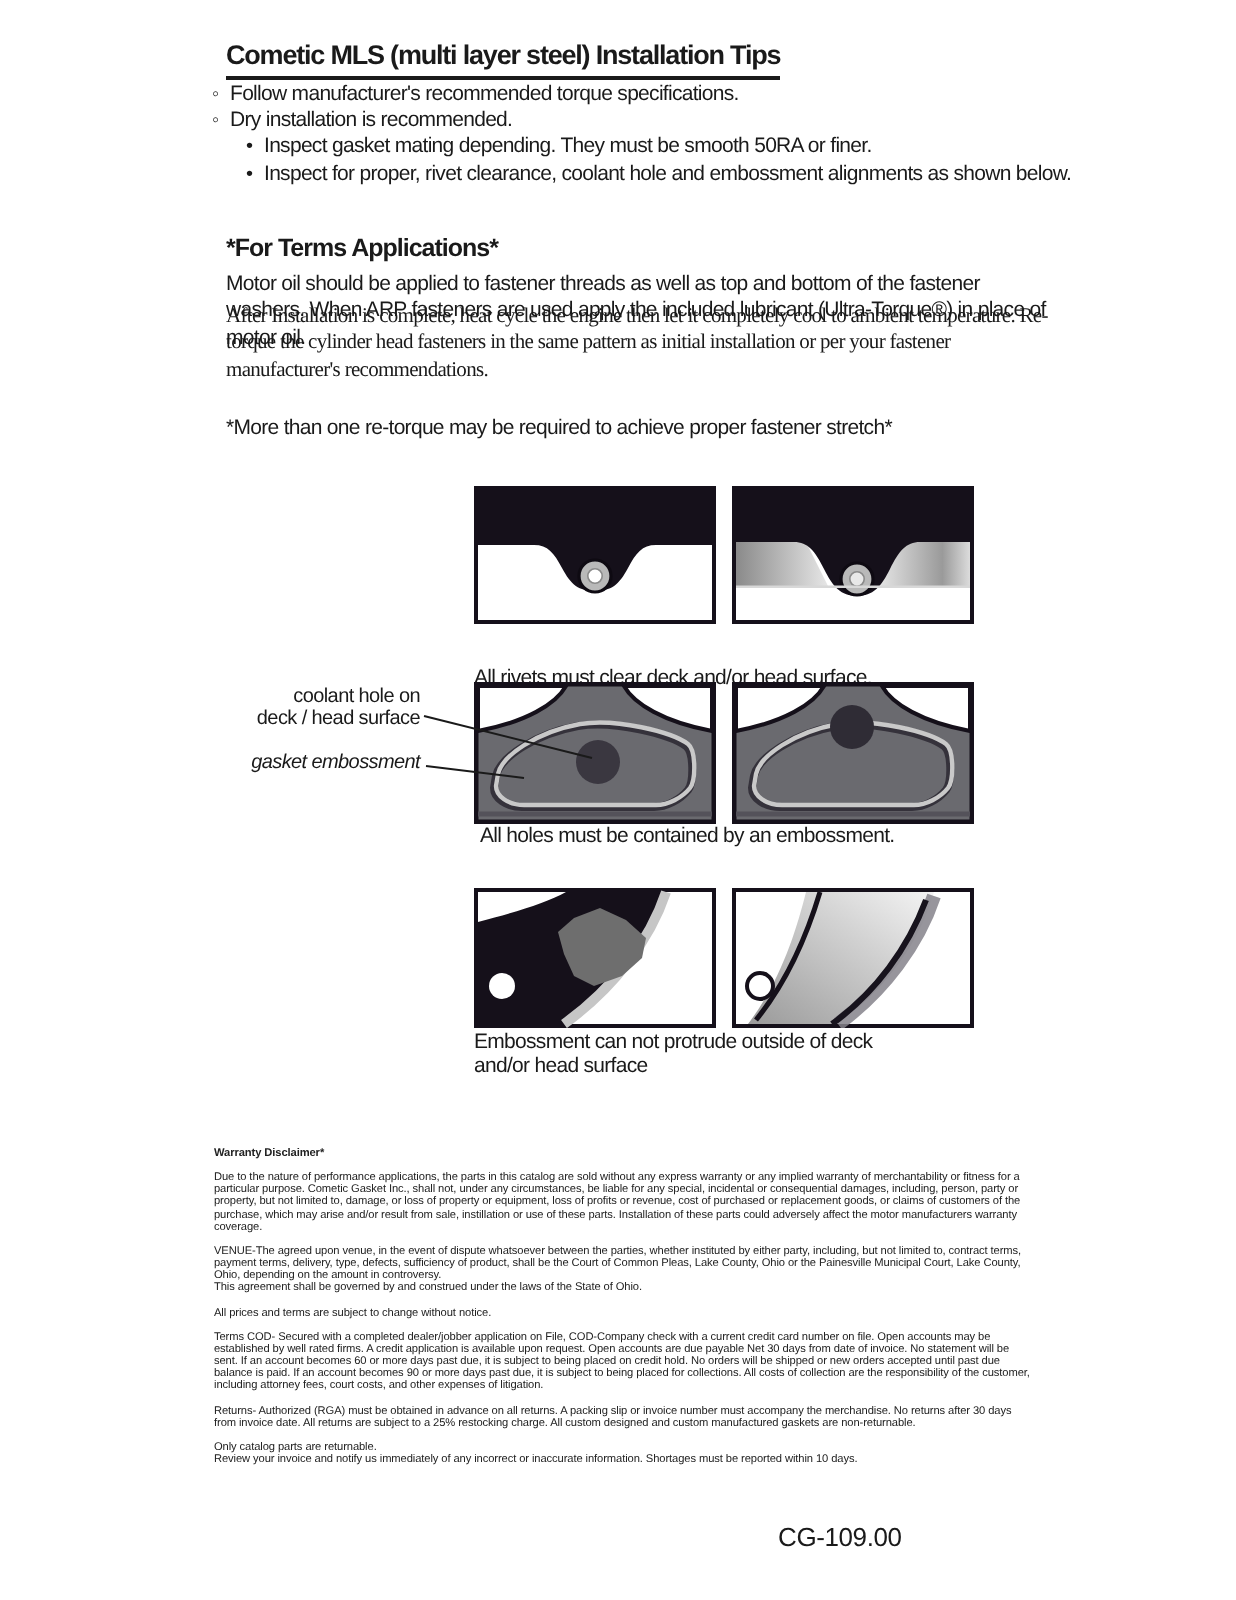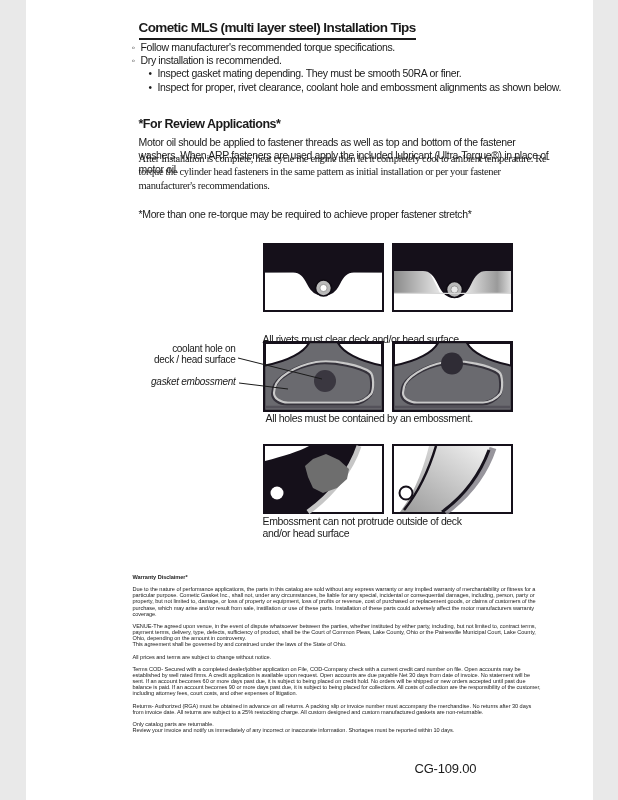--- a/index.html
+++ b/index.html
@@ -1,17 +1,17 @@
 <!DOCTYPE html>
 <html><head>
 <meta charset="utf-8">
 <style>
   html,body{margin:0;padding:0;background:#e9e9e9;}
   .page{
-    position:relative;width:567px;height:800px;margin:0 auto;background:#ffffff;
+    position:relative;width:618px;height:800px;margin:0 auto;background:#ffffff;
     font-family:"Liberation Sans",sans-serif;color:#1a1a1a;overflow:hidden;
   }
   .title{
     position:absolute;left:113px;top:20px;margin:0;
     font-size:13.5px;font-weight:bold;letter-spacing:-0.6px;
     border-bottom:2px solid #1a1a1a;padding-bottom:3px;white-space:nowrap;
   }
   .bullets{position:absolute;left:106px;top:41px;width:440px;
     font-size:10.5px;letter-spacing:-0.35px;line-height:13.2px;}
   .bullet{position:relative;padding-left:9px;white-space:nowrap;}
@@ -41,21 +41,21 @@
 
   <h1 class="title">Cometic MLS (multi layer steel) Installation Tips</h1>
 
   <div class="bullets">
     <div class="bullet">Follow manufacturer's recommended torque specifications.</div>
     <div class="bullet">Dry installation is recommended.</div>
     <div class="subbullet">Inspect gasket mating depending.  They must be smooth 50RA or finer.</div>
     <div class="subbullet">Inspect for proper, rivet clearance, coolant hole and embossment alignments as shown below.</div>
   </div>
 
-  <h2 class="h2" style="top:117px;">*For Review Applications*</h2>
+  <h2 class="h2" style="top:117px;">*For Terms Applications*</h2>
   <p class="para" style="top:136px;">Motor oil should be applied to fastener threads as well as top and bottom of the fastener washers. When ARP fasteners are used apply the included lubricant (Ultra-Torque®) in place of motor oil.</p>
   <p class="para" style="top:152px;font-family:Liberation Serif, serif;">After Installation is complete, heat cycle the engine then let it completely cool to ambient temperature. Re-torque the cylinder head fasteners in the same pattern as initial installation or per your fastener manufacturer's recommendations.</p>
   <p class="para note" style="top:208px;">*More than one re-torque may be required to achieve proper fastener stretch*</p>
 
   <div class="fig-label" style="left:237px;top:229px;">RIGHT</div>
   <div class="fig-label" style="left:366px;top:229px;">WRONG</div>
 
   <div class="fig-box" style="left:237px;top:243px;height:69px;">
     <svg width="121" height="69" viewBox="0 0 121 69">
       <defs>

